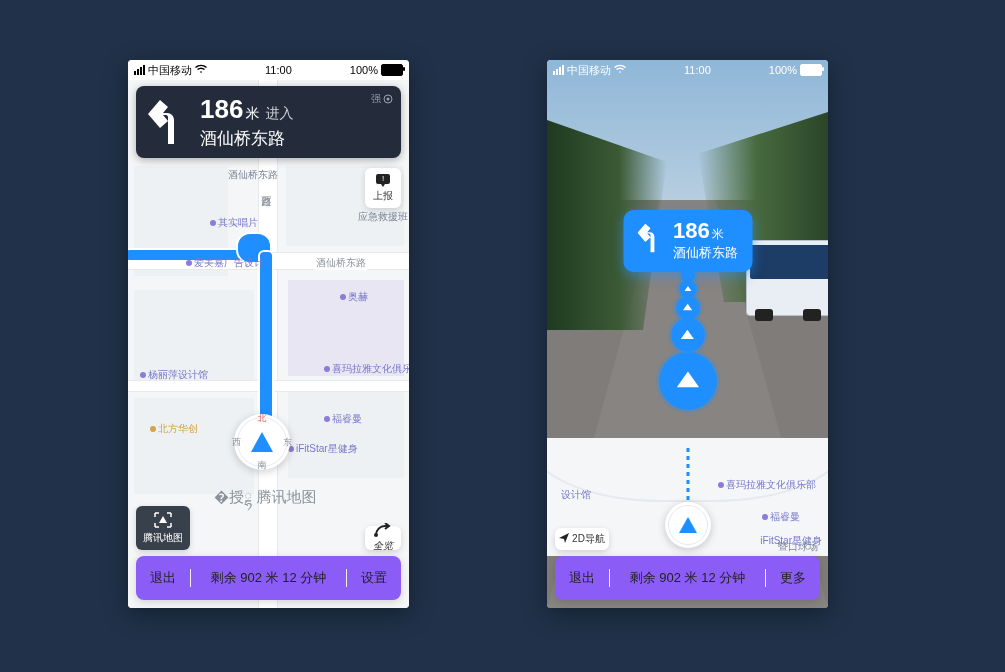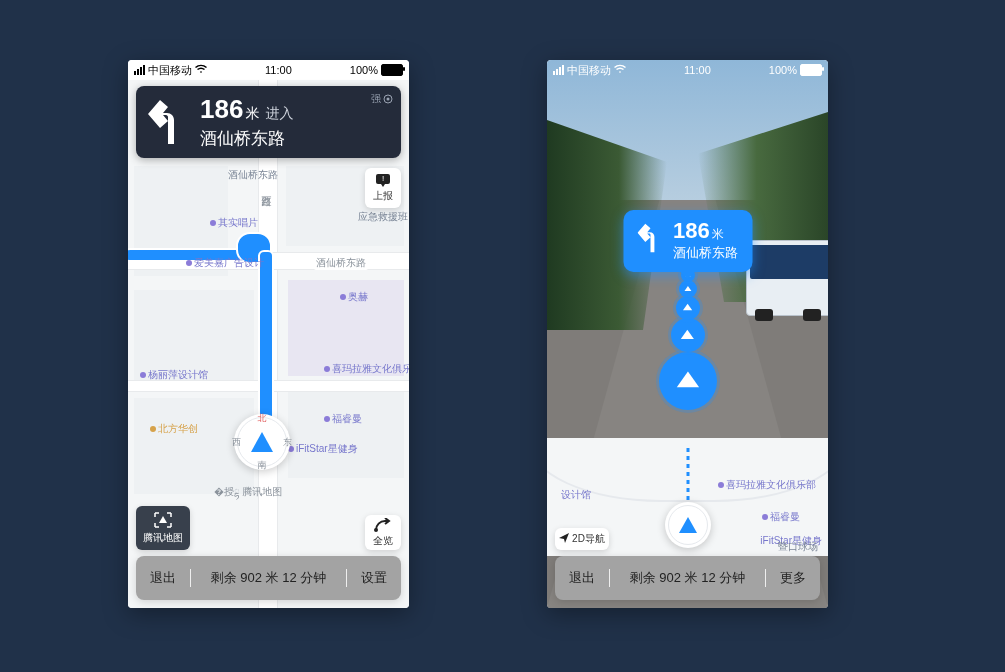--- a/index.html
+++ b/index.html
@@ -55,24 +55,24 @@
 
   
   .compass{position:absolute;width:56px;height:56px;border-radius:50%;background:#fff;box-shadow:0 2px 8px rgba(0,0,0,.2);display:flex;align-items:center;justify-content:center;}
   .compass .ring{position:absolute;inset:3px;border:1px solid #e6e9ed;border-radius:50%;}
   .compass .cursor{width:0;height:0;border-left:11px solid transparent;border-right:11px solid transparent;border-bottom:20px solid #1f8fff;filter:drop-shadow(0 0 0 #fff);}
   .compass .dir{position:absolute;font-size:9px;color:#8a929b;}
   .compass .dir.n{top:-2px;left:50%;transform:translateX(-50%);color:#e05b5b;}
   .compass .dir.s{bottom:-2px;left:50%;transform:translateX(-50%);}
   .compass .dir.e{right:-2px;top:50%;transform:translateY(-50%);}
   .compass .dir.w{left:-2px;top:50%;transform:translateY(-50%);}
-  .brand{position:absolute;font-size:10px;color:#8a929b;}
-
-  
-  .btmbar{position:absolute;left:8px;right:8px;bottom:8px;height:44px;background:#a3a3a3;border-radius:8px;display:flex;align-items:center;box-shadow:0 2px 8px rgba(0,0,0,.15);}
+  .brand{position:absolute;font-size:15px;color:#8a929b;}
+
+  
+  .btmbar{position:absolute;left:8px;right:8px;bottom:8px;height:44px;background:#8b5cf6;border-radius:8px;display:flex;align-items:center;box-shadow:0 2px 8px rgba(0,0,0,.15);}
   .btmbar .btn{flex:0 0 54px;text-align:center;font-size:13px;color:#222;}
   .btmbar .mid{flex:1;text-align:center;font-size:13px;color:#222;border-left:1px solid #eee;border-right:1px solid #eee;}
 
   
   .scene{position:absolute;inset:0 0 0 0;overflow:hidden;}
   .sky{position:absolute;left:0;right:0;top:0;height:150px;background:linear-gradient(#8fb7d8,#b9cfe0);}
   .trees-l{position:absolute;left:0;top:60px;width:120px;height:210px;background:linear-gradient(90deg,#1f3a21,#3b5a34 60%,transparent);clip-path:polygon(0 0,100% 20%,80% 100%,0 100%);} 
   .trees-r{position:absolute;right:0;top:52px;width:130px;height:190px;background:linear-gradient(270deg,#2a4528,#486a3f 55%,transparent);clip-path:polygon(0 22%,100% 0,100% 100%,20% 100%);} 
   .bus{position:absolute;right:-6px;top:180px;width:86px;height:74px;background:#e8eef3;border:1px solid #b9c2cb;border-radius:4px;}
   .bus::before{content:"";position:absolute;top:4px;left:3px;right:3px;height:34px;background:#1d3c66;border-radius:2px;}
@@ -193,21 +193,21 @@
       <span class="ico">
         <svg width="16" height="14" viewBox="0 0 16 14">
             <rect x="1" y="1" width="14" height="10" rx="2" fill="#222"></rect>
             <text x="8" y="8" font-size="8" fill="#fff" text-anchor="middle">!</text>
             <path d="M6 11l2 3 2-3z" fill="#222"></path>
           </svg>
       </span>
       <span>上报</span>
     </div>
 
-    <div class="chip" style="right:8px;bottom:58px;width:36px;height:35px;">
+    <div class="chip" style="right:8px;bottom:58px;width:36px;height:24px;font-style:italic;">
       <span class="ico">
         <svg width="18" height="14" viewBox="0 0 18 14">
             <path d="M2 12c0-5 4-9 9-9h3M11 0l4 3-4 3" fill="none" stroke="#222" stroke-width="2"></path>
             <circle cx="2" cy="12" r="2" fill="#222"></circle>
           </svg>
       </span>
       <span>全览</span>
     </div>
 
     <div class="chip dark" style="left:8px;bottom:58px;width:54px;height:44px;">

